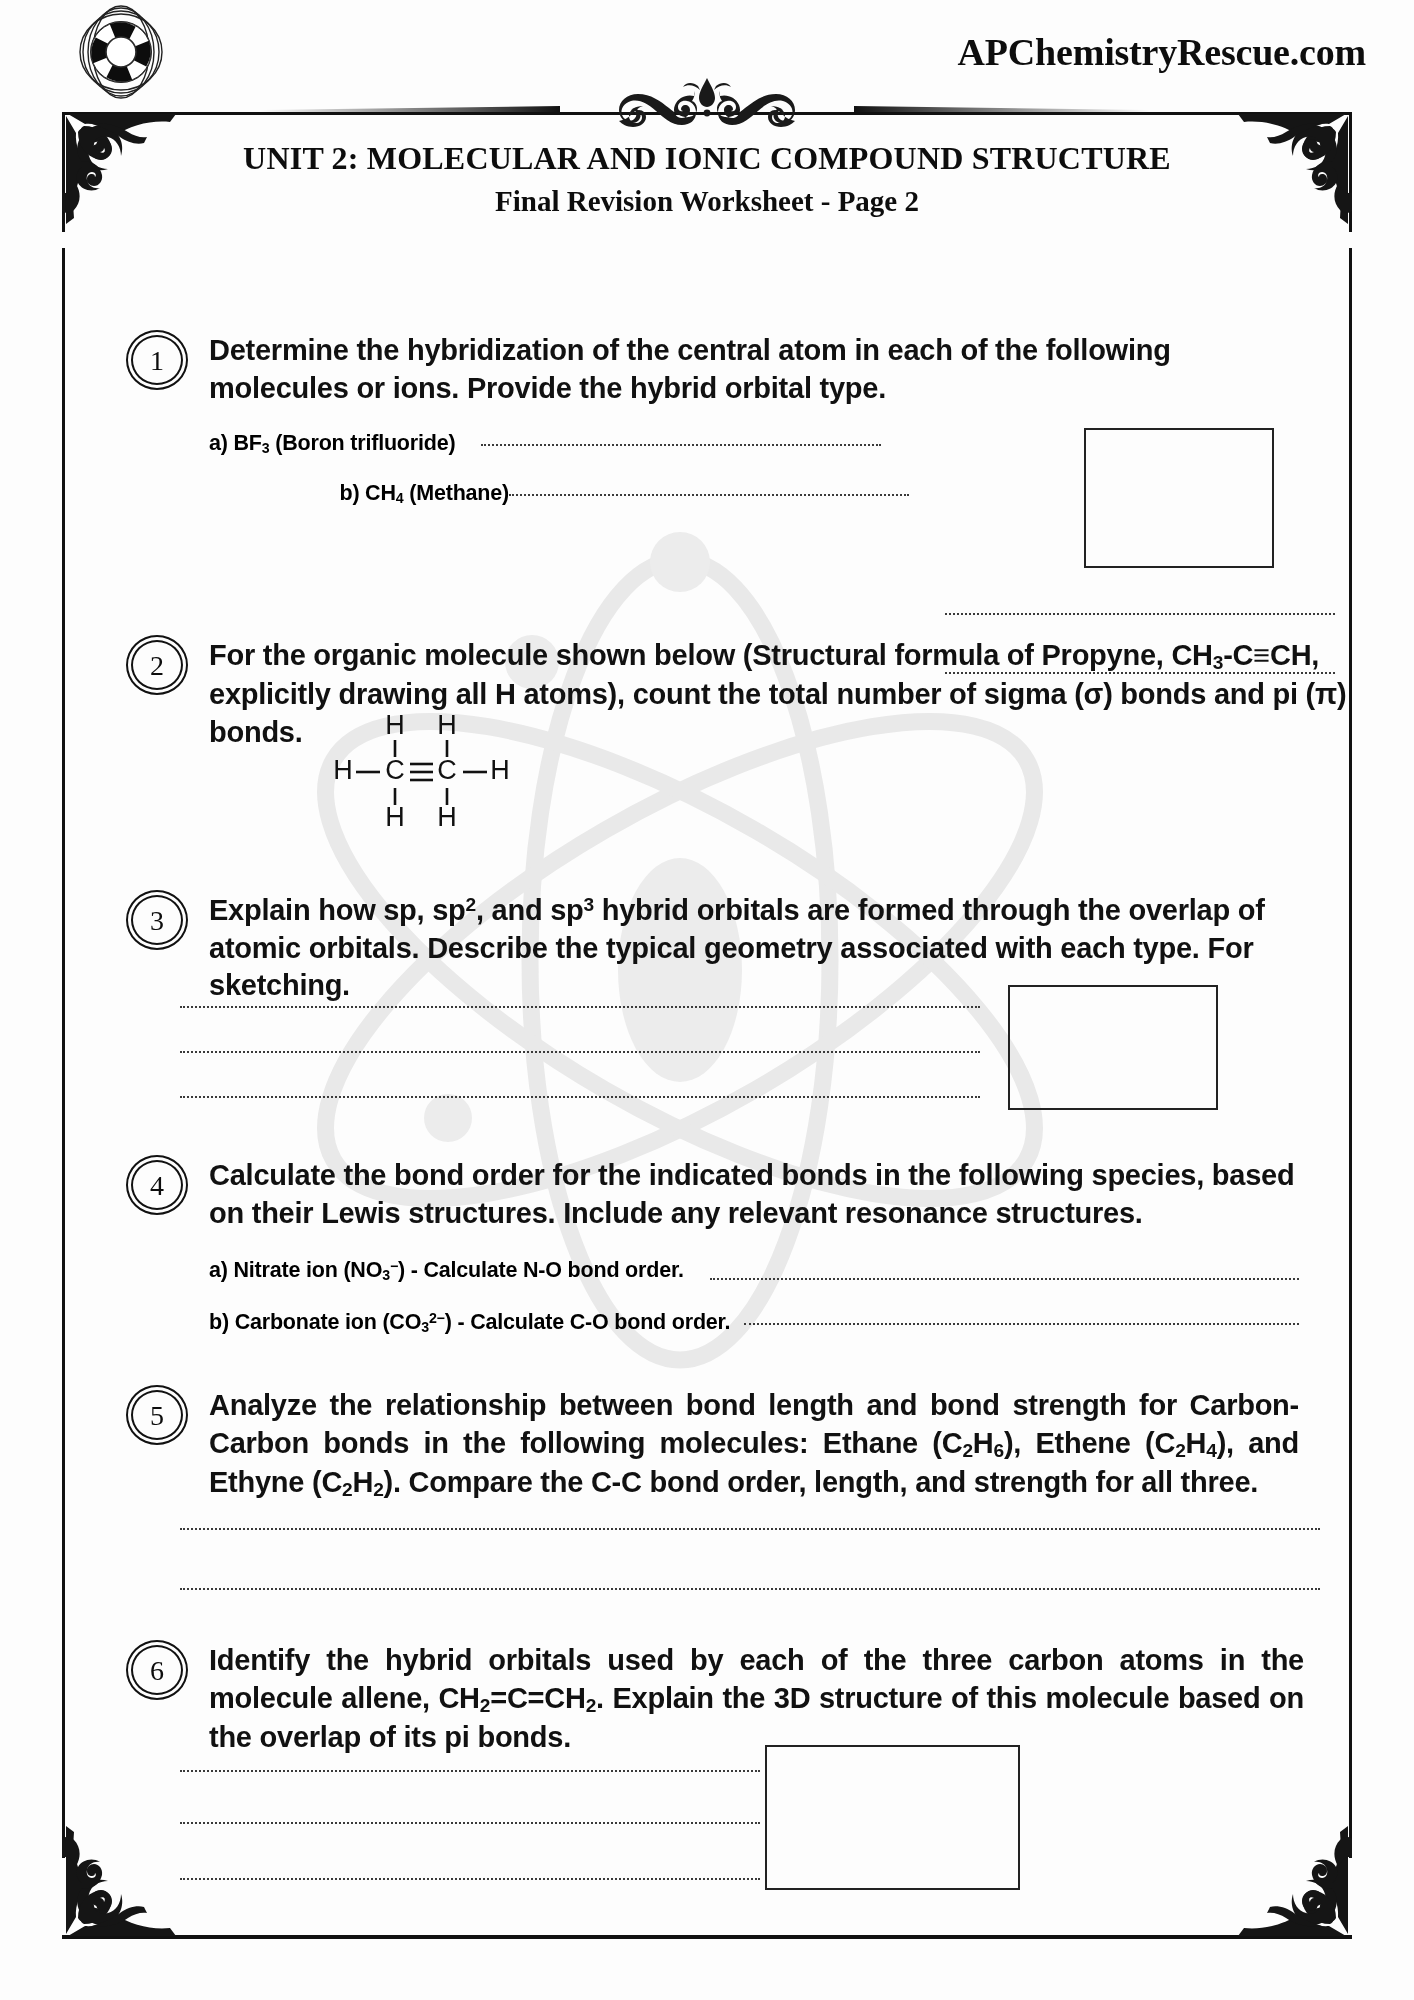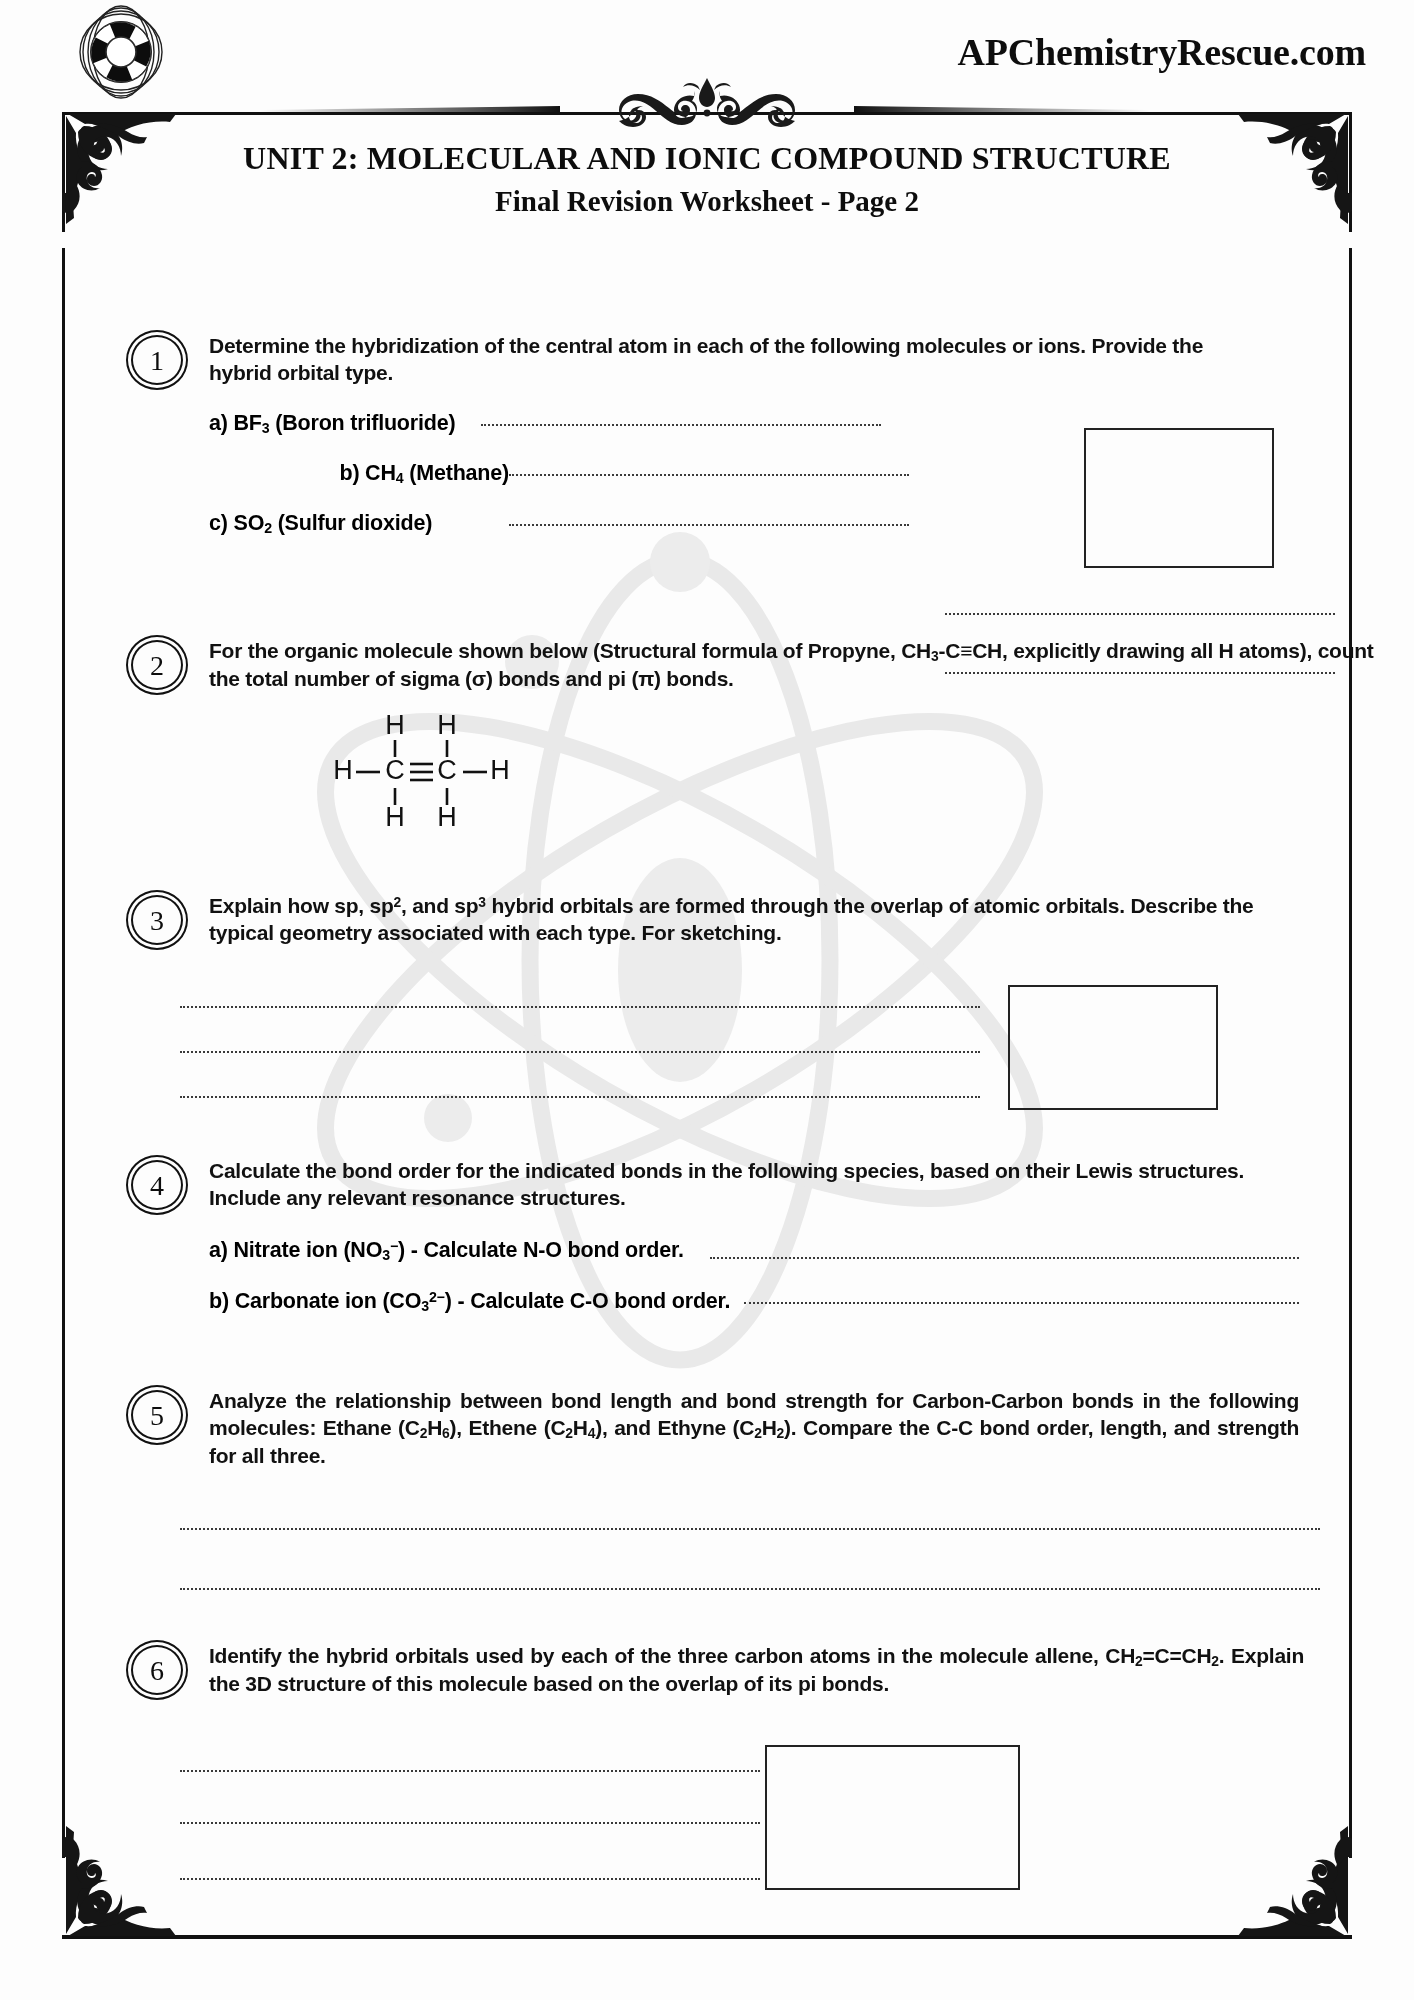--- a/index.html
+++ b/index.html
@@ -172,21 +172,21 @@
     color: #0d0d0d;
   }
 
   .qbody {
     position: absolute;
     left: 84px; top: 2px;
   }
   .qtext {
     font-family: "Liberation Sans", sans-serif;
     font-weight: bold;
-    font-size: 21px;
+    font-size: 29px;
     line-height: 1.30;
     color: #111;
     letter-spacing: -0.25px;
   }
   .qtext.justify { text-align: justify; }
   sub { font-size: 0.66em; vertical-align: -0.22em; }
   sup { font-size: 0.66em; vertical-align: 0.45em; }
 
   .subitem {
     font-family: "Liberation Sans", sans-serif;
@@ -358,24 +358,20 @@
     <div class="qbody" style="width:1000px;">
       <div class="qtext">Determine the hybridization of the central atom in each of the following molecules or ions. Provide the hybrid orbital type.</div>
       <div class="subitem" style="margin-top:24px;">
         <span class="label">a) BF<sub>3</sub> (Boron trifluoride)</span>
         <span class="dots-inline" style="max-width:400px; margin-left:26px;"></span>
       </div>
       <div class="subitem" style="margin-top:25px;">
         <span class="label" style="width:300px;text-align:right;">b) CH<sub>4</sub> (Methane)</span>
         <span class="dots-inline" style="max-width:400px; margin-left:0;"></span>
       </div>
-      <div class="subitem" style="margin-top:25px;">
-        <span class="label" style="width:300px;">c) SO<sub>2</sub> (Sulfur dioxide)</span>
-        <span class="dots-inline" style="max-width:400px; margin-left:0;"></span>
-      </div>
     </div>
   </div>
   <div class="answerbox" style="left:1084px; top:428px; width:190px; height:140px;"></div>
 
   <div class="qwrap" style="left:125px; top:635px; width:1200px;">
     <div class="qnum">
       <div class="qnum-outer"></div>
         <div class="qnum-inner"></div>
       <div class="qnum-text">2</div>
     </div>

